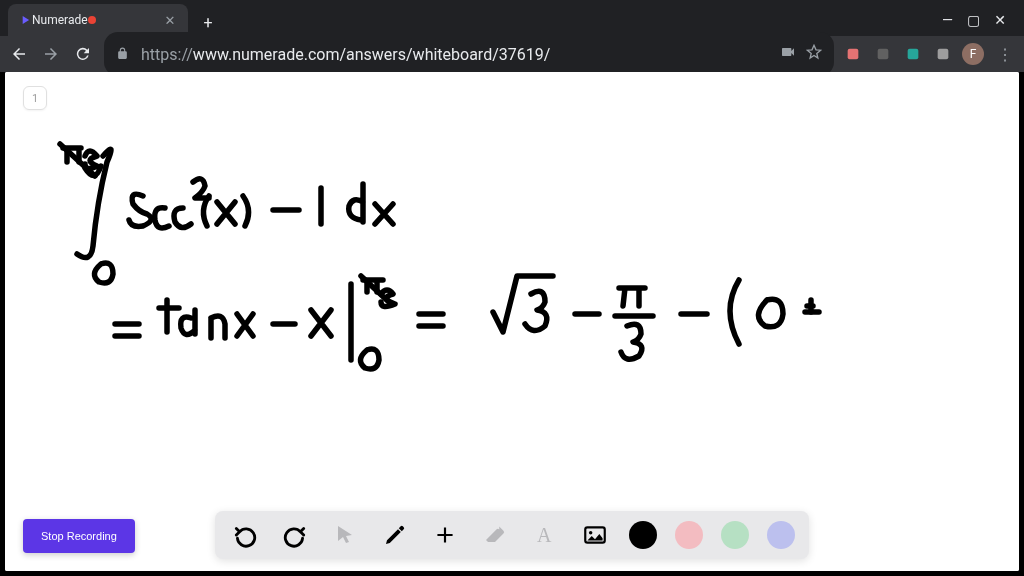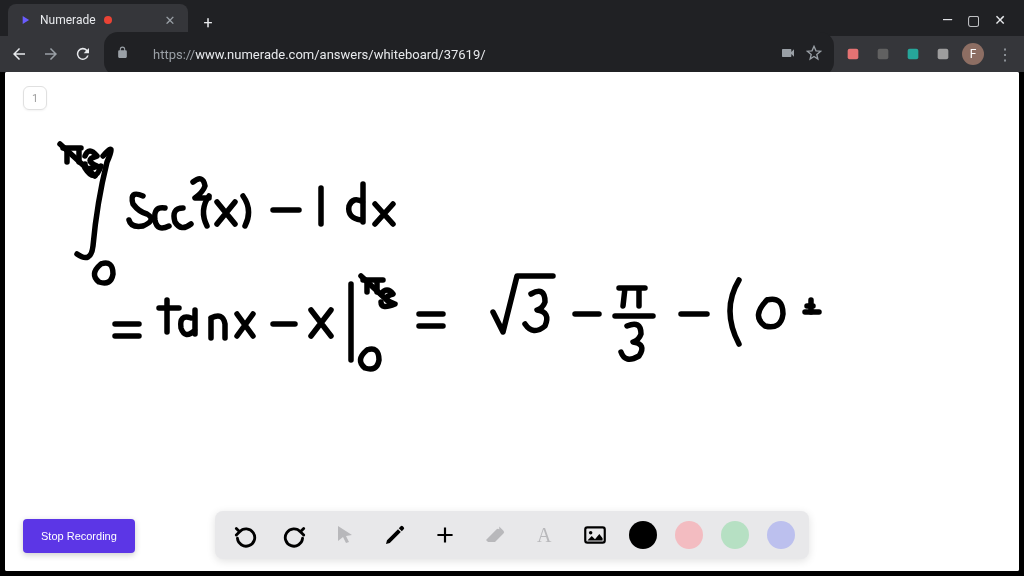--- a/index.html
+++ b/index.html
@@ -24,21 +24,20 @@
       padding: 0 8px;
       background: #202124;
     }
     .tab {
       background: #35363a;
       border-radius: 8px 8px 0 0;
       height: 32px;
       padding: 0 10px;
       display: flex;
       align-items: center;
-      gap: 8px;
       min-width: 180px;
       font-size: 12px;
       color: #e8eaed;
       margin-top: 12px;
     }
     .tab-favicon {
       width: 14px;
       height: 14px;
       display: flex;
       align-items: center;
@@ -98,23 +97,23 @@
     }
     .nav-icon.active { color: #e8eaed; }
     .address-bar {
       flex: 1;
       background: #202124;
       border-radius: 14px;
       height: 44px;
       display: flex;
       align-items: center;
       padding: 0 12px;
-      gap: 24px;
+      gap: 12px;
       color: #9aa0a6;
-      font-size: 13px;
+      font-size: 16px;
     }
     .address-url { color: #e8eaed; }
     .address-url .faded { color: #9aa0a6; }
     .address-right {
       margin-left: auto;
       display: flex;
       gap: 10px;
       align-items: center;
     }
     .ext-icons {

